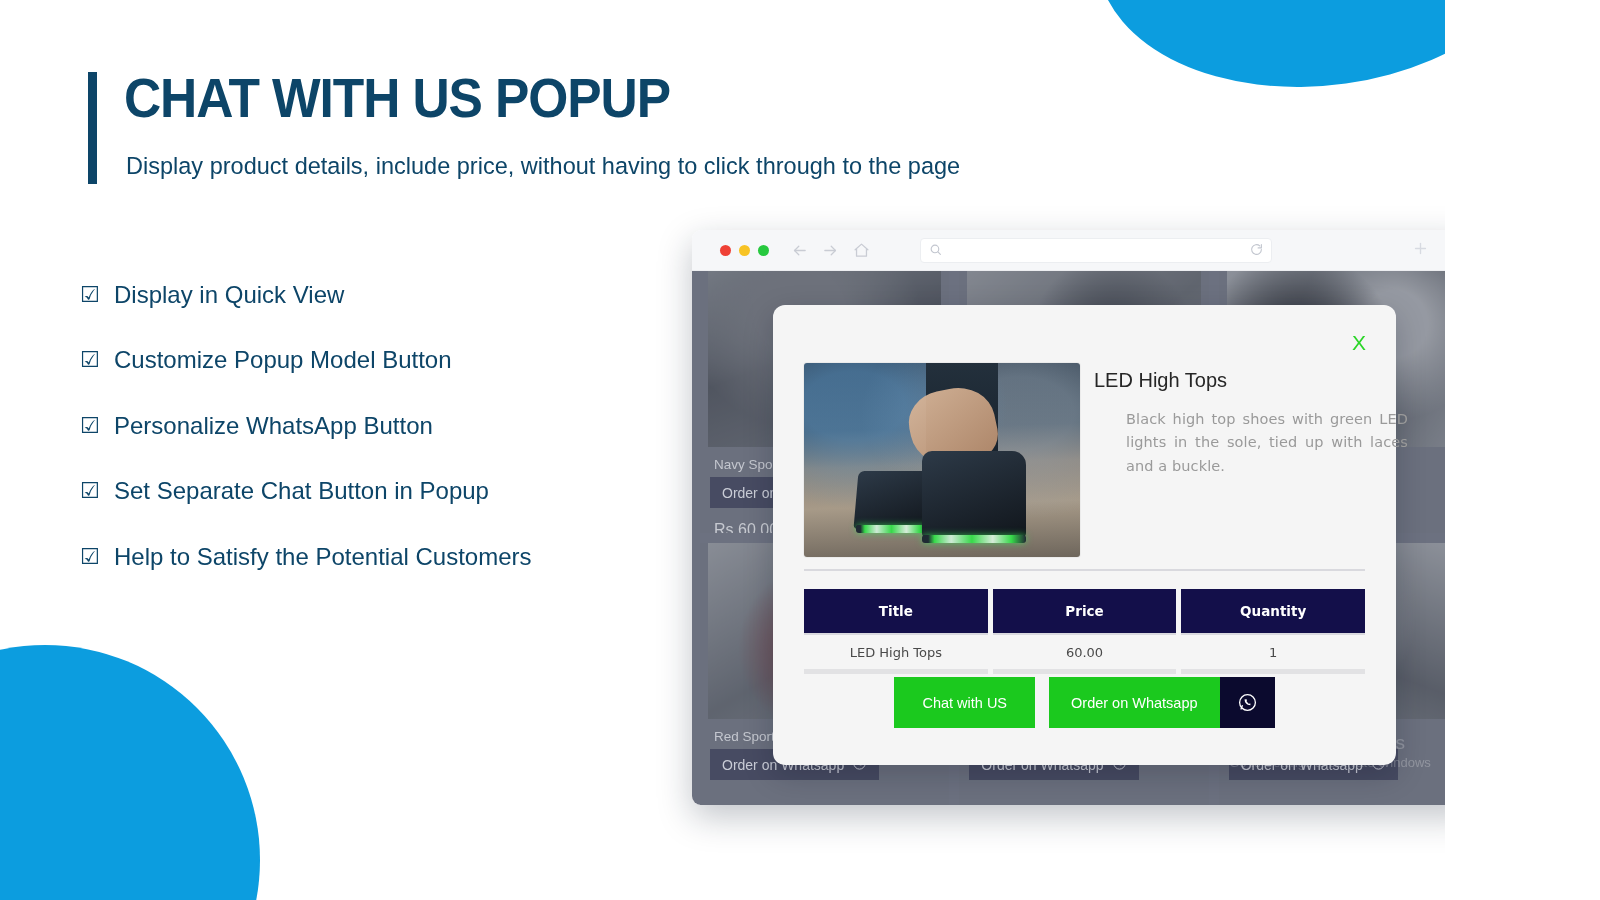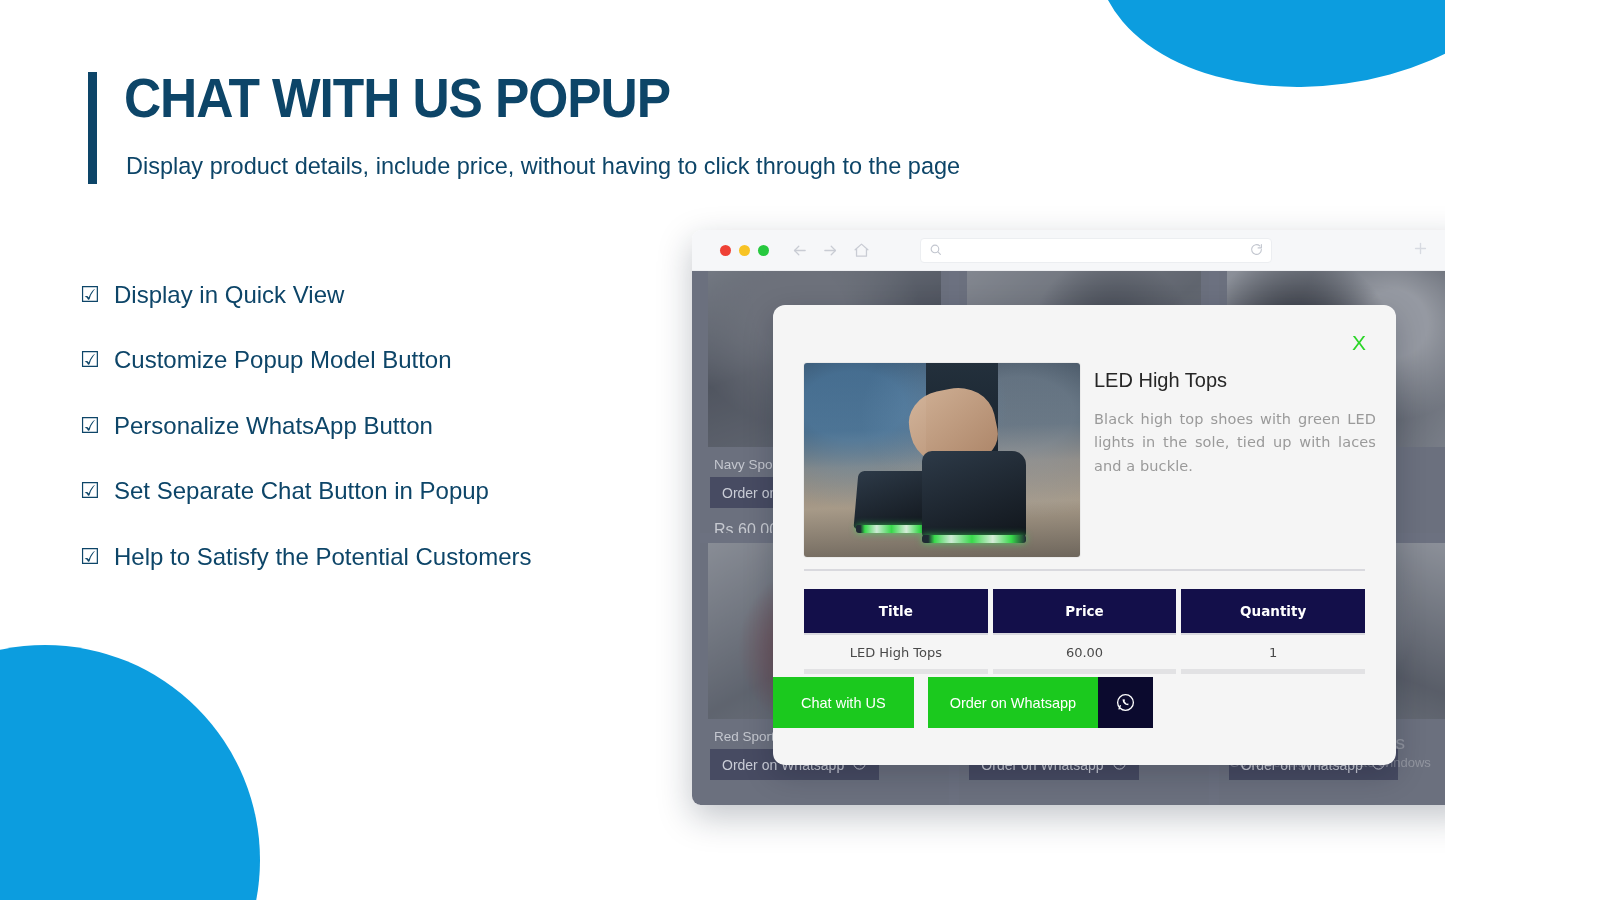--- a/index.html
+++ b/index.html
@@ -183,42 +183,42 @@
   }
   .leg {
     position:absolute; left: 122px; top: 0; width: 72px; height: 112px;
     background: linear-gradient(180deg,#23303c,#16202a); border-radius: 0 0 8px 8px;
   }
 
   .prod-info { padding-top: 6px; }
   .prod-title { font-size: 20px; color:#262626; font-weight: 400; margin-bottom: 16px; }
   .prod-desc {
     font-size: 14.5px; color:#9a9a9a; line-height: 1.62; text-align: justify;
-    width: 282px; font-family:"DejaVu Sans", sans-serif; letter-spacing:.1px;
+    width: 282px; font-family:"DejaVu Sans", sans-serif; letter-spacing:.1px;margin-left:32px;
   }
 
   
   .ptable { position:absolute; left: 31px; right: 31px; top: 264px; }
   .thead { display:flex; gap: 5px; border-top: 2px solid #d9d9de; padding-top: 18px; }
   .th {
     flex: 1; background:#130f4a; color:#ffffff; font-size: 13.5px; font-weight: 700;
     text-align:center; padding: 14px 0; border-bottom: 2px solid #d9d9de;
     font-family:"DejaVu Sans", sans-serif;
   }
   .tbody { display:flex; gap: 5px; }
   .td {
     flex: 1; text-align:center; font-size: 13px; color:#4a4a4a;
     padding: 10px 0 9px; border-bottom: 5px solid #e2e2e4;
     font-family:"DejaVu Sans", sans-serif;
   }
 
   
   .pbtns {
     position:absolute; left:0; right:0; top: 372px;
-    display:flex; gap: 14px;
+    display:flex; justify-content:center; gap: 14px;
   }
   .btn-chat {
     background:#1bc91e; color:#fff; font-size: 14.5px;
     padding: 0 28px; height: 51px; display:flex; align-items:center;
     justify-content:center; border:none; cursor:pointer; min-width: 117px;
   }
   .btn-wa-group { display:flex; height: 51px; cursor:pointer; }
   .btn-wa {
     background:#1bc91e; color:#fff; font-size: 14.5px;
     padding: 0 22px; display:flex; align-items:center; justify-content:center;

